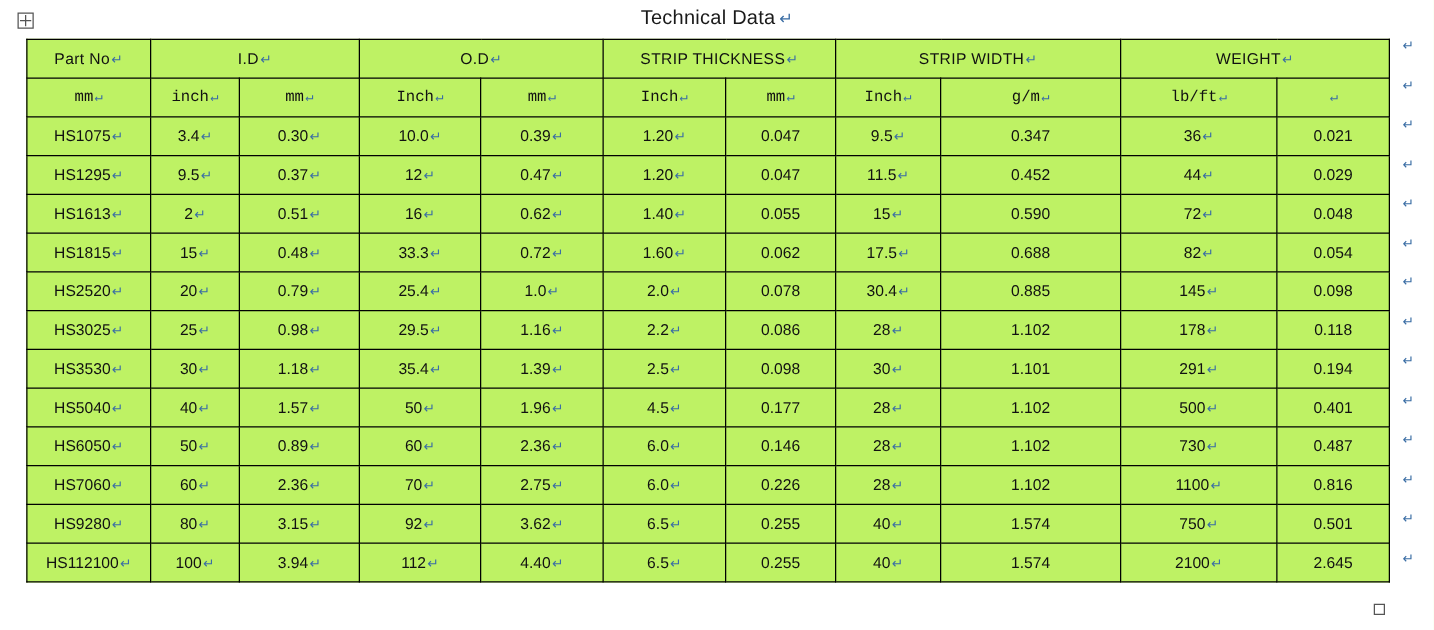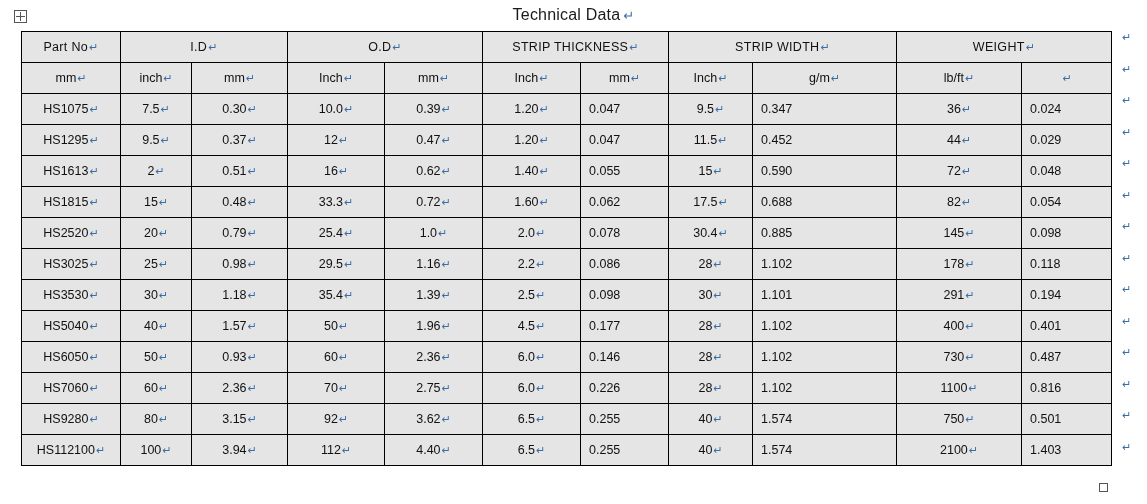--- a/index.html
+++ b/index.html
@@ -90,36 +90,36 @@
   .outside-marks div {
     height: 31.5px;
   }
   table.tech {
     position: absolute;
     left: 21px;
     top: 31px;
     border-collapse: collapse;
     table-layout: fixed;
     width: 1090px;
-    background: #e5e5e5;
+    background: #bef264;
   }
   table.tech td, table.tech th {
     border: 1px solid #000000;
     font-weight: normal;
     font-size: 12.5px;
     color: #111;
     padding: 0 8px;
     height: 31px;
     box-sizing: border-box;
     vertical-align: middle;
   }
   .c-center { text-align: center; }
-  .c-right  { text-align: left; }
+  .c-right  { text-align: center; }
   .group-head { font-size: 12.5px; letter-spacing: 0.3px; }
-  .unit-row td { font-size: 12.5px; }
+  .unit-row td { font-size: 12.5px; font-family: Liberation Mono, monospace; }
   
   col.w-part  { width: 99px; }
   col.w-id1   { width: 71px; }
   col.w-id2   { width: 96px; }
   col.w-od1   { width: 97px; }
   col.w-od2   { width: 98px; }
   col.w-st1   { width: 98px; }
   col.w-st2   { width: 88px; }
   col.w-sw1   { width: 84px; }
   col.w-sw2   { width: 144px; }
@@ -170,30 +170,30 @@
         <td class="c-center"><span>mm</span><span class="pmark">↵</span></td>
         <td class="c-center"><span>Inch</span><span class="pmark">↵</span></td>
         <td class="c-center"><span>g/m</span><span class="pmark">↵</span></td>
         <td class="c-center"><span>lb/ft</span><span class="pmark">↵</span></td>
         <td class="c-center"><span class="pmark">↵</span></td>
       </tr>
     </thead>
     <tbody>
         <tr>
           <td class="c-center"><span>HS1075</span><span class="pmark">↵</span></td>
-          <td class="c-center"><span>7.5</span><span class="pmark">↵</span></td>
+          <td class="c-center"><span>3.4</span><span class="pmark">↵</span></td>
           <td class="c-center"><span>0.30</span><span class="pmark">↵</span></td>
           <td class="c-center"><span>10.0</span><span class="pmark">↵</span></td>
           <td class="c-center"><span>0.39</span><span class="pmark">↵</span></td>
           <td class="c-center"><span>1.20</span><span class="pmark">↵</span></td>
           <td class="c-right"><span>0.047</span></td>
           <td class="c-center"><span>9.5</span><span class="pmark">↵</span></td>
           <td class="c-right"><span>0.347</span></td>
           <td class="c-center"><span>36</span><span class="pmark">↵</span></td>
-          <td class="c-right"><span>0.024</span></td>
+          <td class="c-right"><span>0.021</span></td>
         </tr>
         <tr>
           <td class="c-center"><span>HS1295</span><span class="pmark">↵</span></td>
           <td class="c-center"><span>9.5</span><span class="pmark">↵</span></td>
           <td class="c-center"><span>0.37</span><span class="pmark">↵</span></td>
           <td class="c-center"><span>12</span><span class="pmark">↵</span></td>
           <td class="c-center"><span>0.47</span><span class="pmark">↵</span></td>
           <td class="c-center"><span>1.20</span><span class="pmark">↵</span></td>
           <td class="c-right"><span>0.047</span></td>
           <td class="c-center"><span>11.5</span><span class="pmark">↵</span></td>
@@ -269,27 +269,27 @@
         <tr>
           <td class="c-center"><span>HS5040</span><span class="pmark">↵</span></td>
           <td class="c-center"><span>40</span><span class="pmark">↵</span></td>
           <td class="c-center"><span>1.57</span><span class="pmark">↵</span></td>
           <td class="c-center"><span>50</span><span class="pmark">↵</span></td>
           <td class="c-center"><span>1.96</span><span class="pmark">↵</span></td>
           <td class="c-center"><span>4.5</span><span class="pmark">↵</span></td>
           <td class="c-right"><span>0.177</span></td>
           <td class="c-center"><span>28</span><span class="pmark">↵</span></td>
           <td class="c-right"><span>1.102</span></td>
-          <td class="c-center"><span>400</span><span class="pmark">↵</span></td>
+          <td class="c-center"><span>500</span><span class="pmark">↵</span></td>
           <td class="c-right"><span>0.401</span></td>
         </tr>
         <tr>
           <td class="c-center"><span>HS6050</span><span class="pmark">↵</span></td>
           <td class="c-center"><span>50</span><span class="pmark">↵</span></td>
-          <td class="c-center"><span>0.93</span><span class="pmark">↵</span></td>
+          <td class="c-center"><span>0.89</span><span class="pmark">↵</span></td>
           <td class="c-center"><span>60</span><span class="pmark">↵</span></td>
           <td class="c-center"><span>2.36</span><span class="pmark">↵</span></td>
           <td class="c-center"><span>6.0</span><span class="pmark">↵</span></td>
           <td class="c-right"><span>0.146</span></td>
           <td class="c-center"><span>28</span><span class="pmark">↵</span></td>
           <td class="c-right"><span>1.102</span></td>
           <td class="c-center"><span>730</span><span class="pmark">↵</span></td>
           <td class="c-right"><span>0.487</span></td>
         </tr>
         <tr>
@@ -322,21 +322,21 @@
           <td class="c-center"><span>HS112100</span><span class="pmark">↵</span></td>
           <td class="c-center"><span>100</span><span class="pmark">↵</span></td>
           <td class="c-center"><span>3.94</span><span class="pmark">↵</span></td>
           <td class="c-center"><span>112</span><span class="pmark">↵</span></td>
           <td class="c-center"><span>4.40</span><span class="pmark">↵</span></td>
           <td class="c-center"><span>6.5</span><span class="pmark">↵</span></td>
           <td class="c-right"><span>0.255</span></td>
           <td class="c-center"><span>40</span><span class="pmark">↵</span></td>
           <td class="c-right"><span>1.574</span></td>
           <td class="c-center"><span>2100</span><span class="pmark">↵</span></td>
-          <td class="c-right"><span>1.403</span></td>
+          <td class="c-right"><span>2.645</span></td>
         </tr>
       </tbody>
   </table>
 
   <div class="outside-marks">
       <div>↵</div>
       <div>↵</div>
       <div>↵</div>
       <div>↵</div>
       <div>↵</div>

